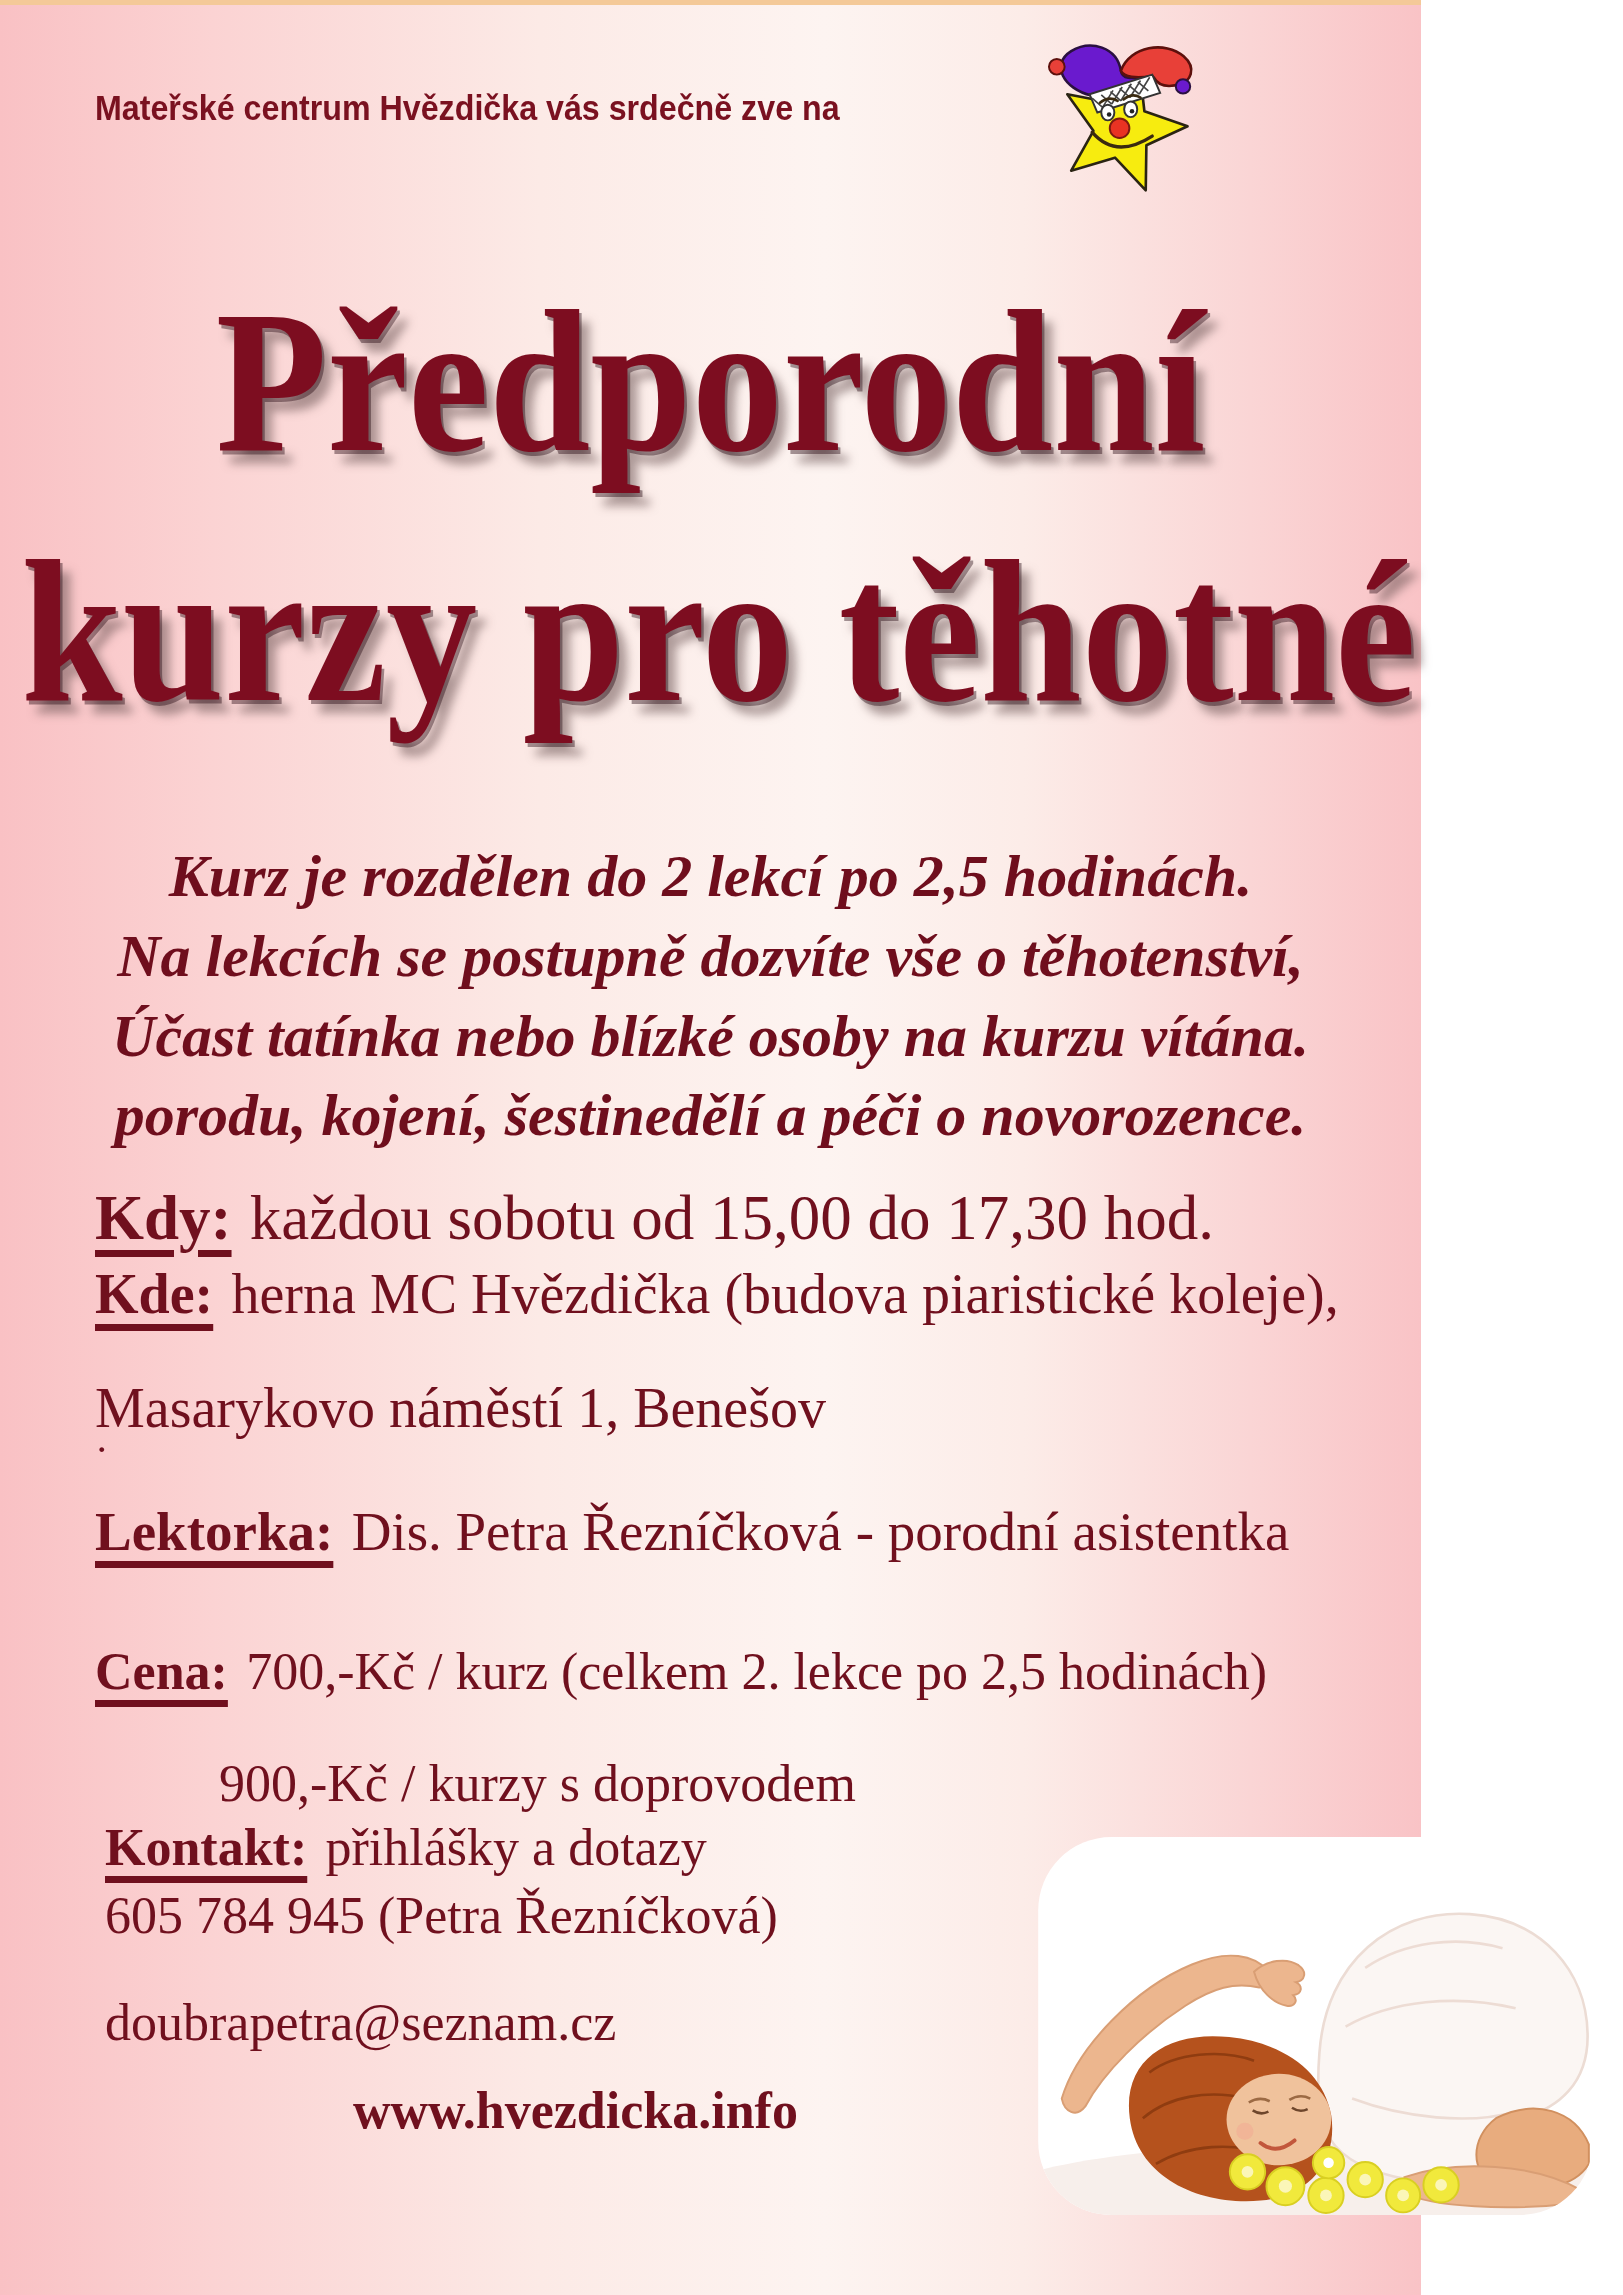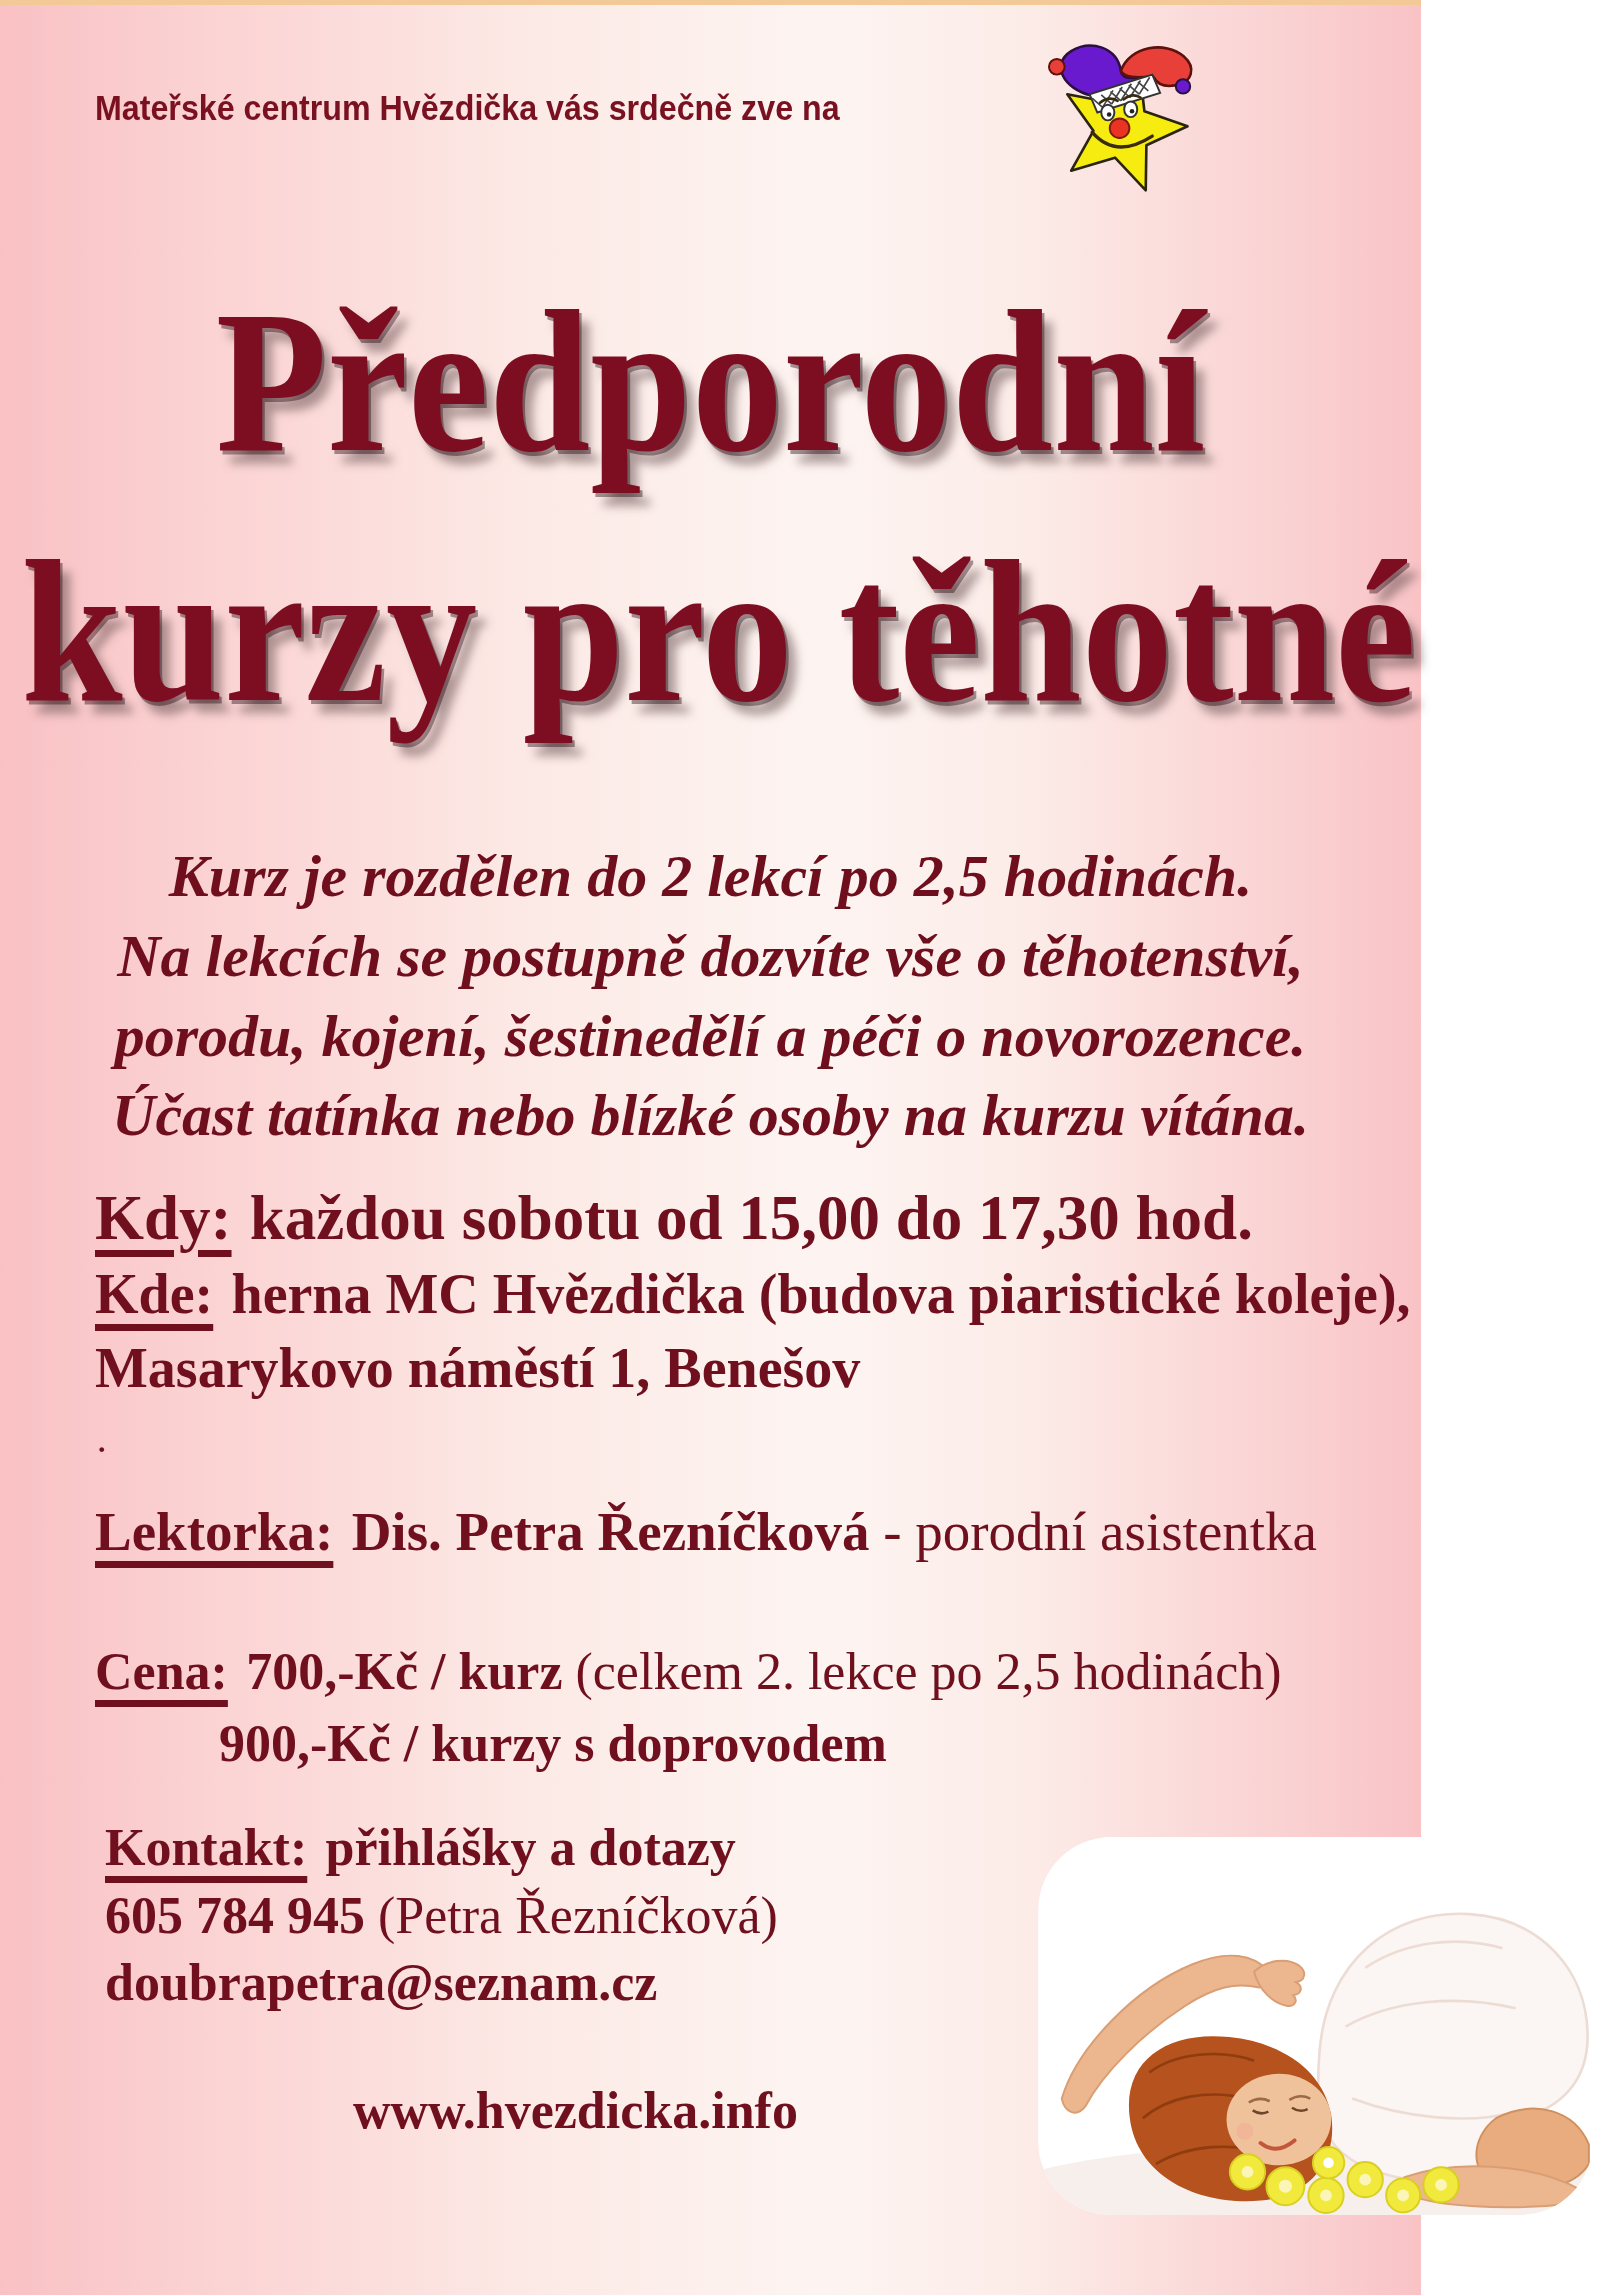--- a/index.html
+++ b/index.html
@@ -22,21 +22,21 @@
   .title-line{display:block;transform:scale(0.97,1.08);transform-origin:center top;
     white-space:nowrap;}
   .intro-block{position:absolute;top:790px;left:0;width:100%;text-align:center;
     font-style:italic;font-weight:700;font-size:60px;line-height:1.33;
     color:#6f0e1d;margin-top:47px;}
   .intro-line{white-space:nowrap;}
   .sec{position:absolute;white-space:nowrap;color:#70101e;}
   .u-label{font-weight:700;text-decoration:underline;
     text-decoration-thickness:6.5px;text-underline-offset:10.5px;
     margin-right:18.3px;}
-  .b{font-weight:700;}
+  .b{font-weight:400;margin-top:40px;}
   .r{font-weight:400;}
   .when-line{left:95px;top:1182px;font-size:63px;}
   .where-block{left:95px;top:1258px;font-size:56px;line-height:1.32;}
   .stray-dot{left:98px;top:1425px;font-size:30px;font-weight:700;}
   .lecturer-line{left:95px;top:1500px;font-size:55px;}
   .price-block{left:95px;top:1636px;font-size:52px;line-height:1.38;}
   .price-line2{padding-left:124px;}
   .contact-block{left:105px;top:1814px;font-size:52px;line-height:1.30;}
   .website-line{left:353px;top:2081px;font-size:52px;font-weight:700;}
   .photo{position:absolute;left:1038px;top:1837px;width:555px;height:378px;}
@@ -67,22 +67,22 @@
   </svg>
 
   <div class="title-block">
     <span class="title-line">Předporodní</span>
     <span class="title-line">kurzy pro těhotné</span>
   </div>
 
   <div class="intro-block">
     <div class="intro-line">Kurz je rozdělen do 2 lekcí po 2,5 hodinách.</div>
     <div class="intro-line">Na lekcích se postupně dozvíte vše o těhotenství,</div>
+    <div class="intro-line">Účast tatínka nebo blízké osoby na kurzu vítána.</div>
     <div class="intro-line">porodu, kojení, šestinedělí a péči o novorozence.</div>
-    <div class="intro-line">Účast tatínka nebo blízké osoby na kurzu vítána.</div>
   </div>
 
   <div class="sec when-line">
     <span class="u-label">Kdy:</span><span class="b">každou sobotu od 15,00 do 17,30 hod.</span>
   </div>
 
   <div class="sec where-block">
     <div><span class="u-label">Kde:</span><span class="b">herna MC Hvězdička (budova piaristické koleje),</span></div>
     <div class="b">Masarykovo náměstí 1, Benešov</div>
   </div>

